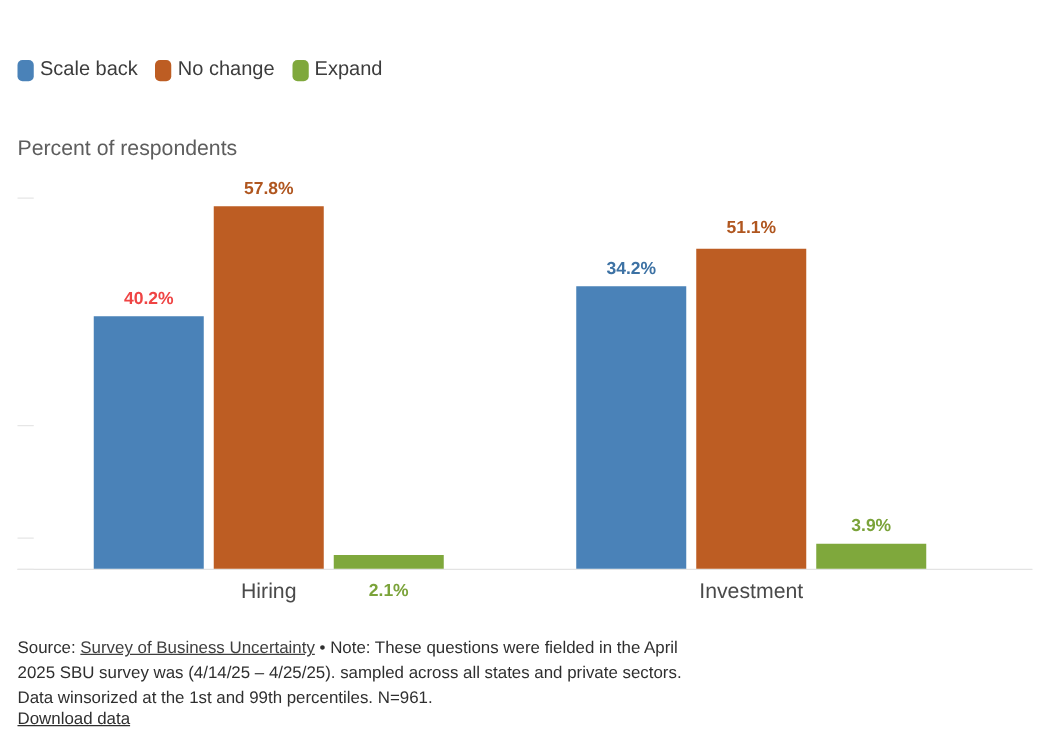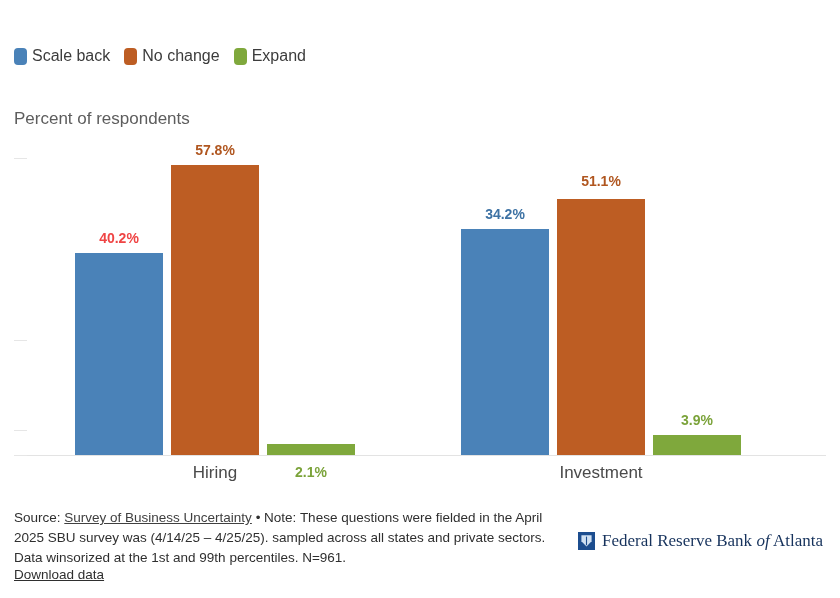--- a/index.html
+++ b/index.html
@@ -198,26 +198,16 @@
       <div class="bar" title="Investment — Expand: 3.9%" style="left: 639px; width: 88px; height: 19.5619px; background: rgb(127, 168, 60);"></div>
       <div class="bar-label" style="left: 639px; width: 88px; top: 272.438px; color: rgb(123, 163, 58);">3.9%</div>
     </div>
 
   <div class="footnote">
     <span>Source: </span><a class="src-link" href="#">Survey of Business Uncertainty</a><span> • Note: These questions were fielded in the April 2025 SBU survey was (4/14/25 – 4/25/25). sampled across all states and private sectors. Data winsorized at the 1st and 99th percentiles. N=961.</span>
   </div>
 
   <a class="download-link" href="#">Download data</a>
 
-  <div class="brand">
-    <span class="brand-mark">
-      <svg width="17" height="18" viewBox="0 0 17 18" aria-hidden="true">
-        <rect x="0" y="0" width="17" height="18" fill="#1c4d8f"></rect>
-        <path d="M3.4 3.2 H13.6 V9.2 L8.5 14.6 L3.4 9.2 Z" fill="#cfe0f2"></path>
-        <path d="M8.5 4.6 L8.5 13.2" stroke="#1c4d8f" stroke-width="1.1"></path>
-      </svg>
-    </span>
-    <span class="brand-text"><span>Federal Reserve Bank </span><span class="it">of</span><span> Atlanta</span></span>
-  </div>
 
 <div class="cat-label" style="left: 75px; width: 280px;">Hiring</div>
     <div class="cat-label" style="left: 461px; width: 280px;">Investment</div>
   </div>
 
 </body></html>

